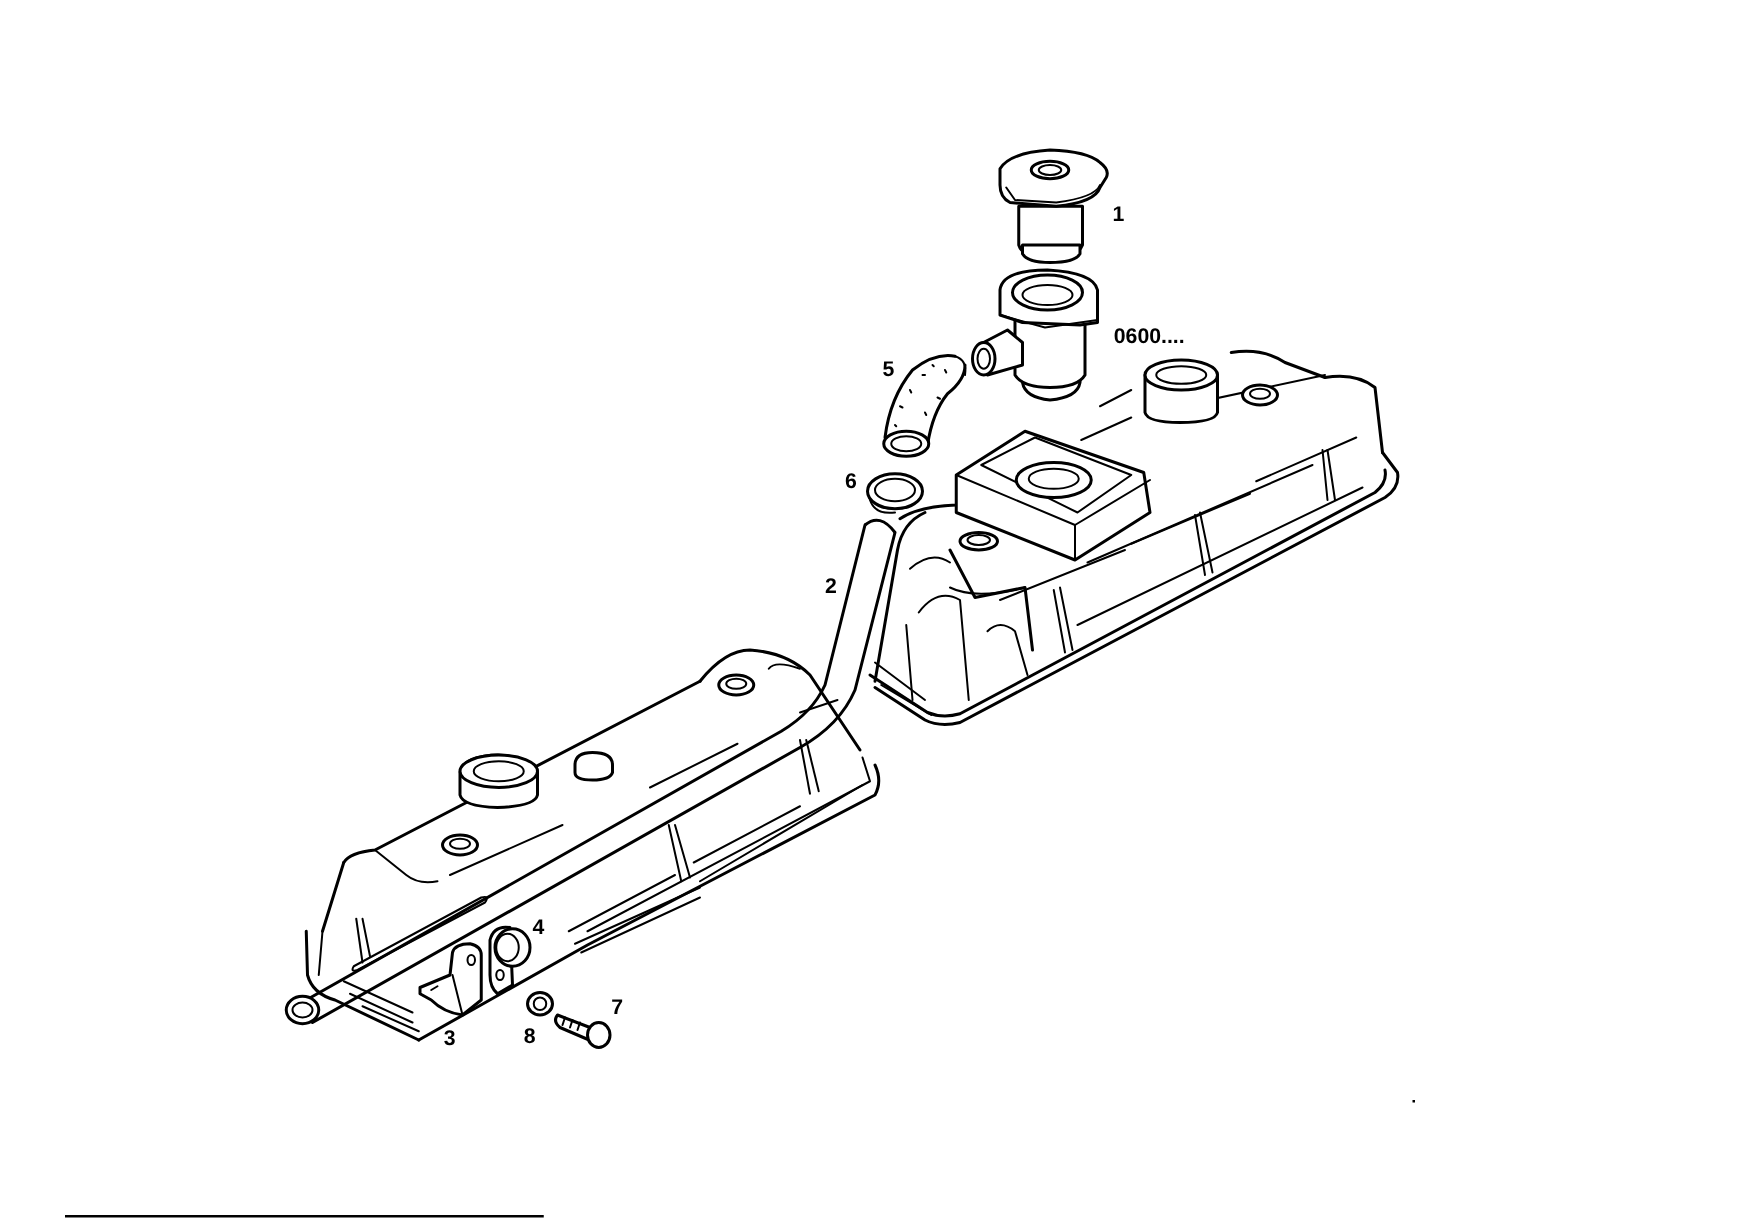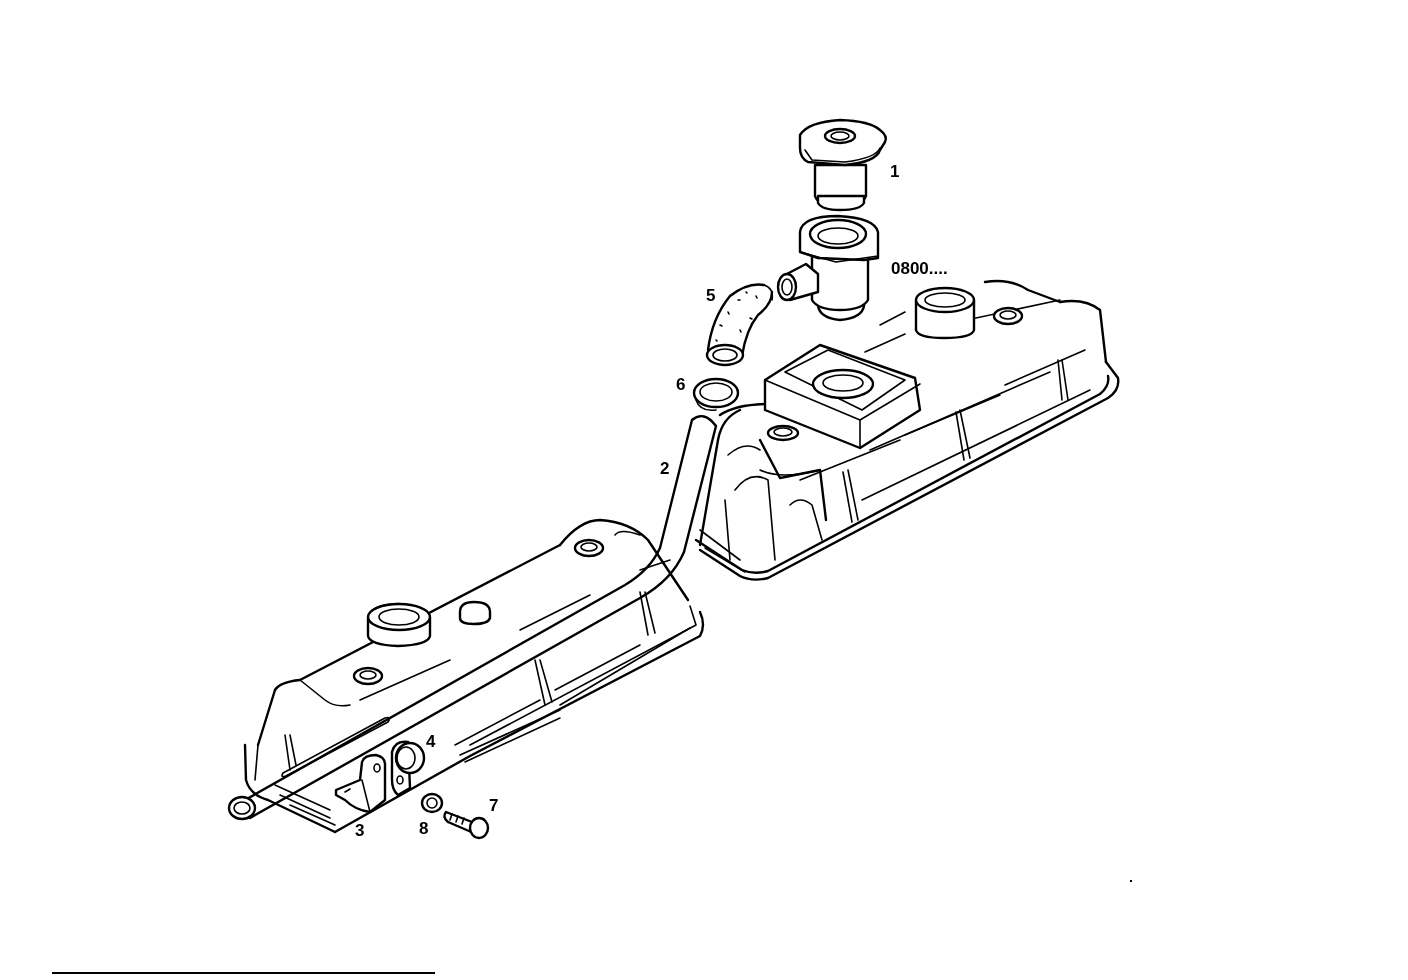--- a/index.html
+++ b/index.html
@@ -179,21 +179,21 @@
   </g>
 
   <g>
     <path class="wf" d="M446,812 L472,822 L476,834 L448,822 Q442,817 446,812 Z"></path>
     <path class="th" d="M452,814 l-2,6 M458,816 l-2,6 M464,818 l-2,6"></path>
     <ellipse class="wf" cx="479" cy="828" rx="9" ry="10"></ellipse>
   </g>
 </svg>
 
 <div class="lbl" style="left:890px;top:163px;">1</div>
-<div class="lbl" style="left:891px;top:260px;">0800....</div>
+<div class="lbl" style="left:891px;top:260px;">0600....</div>
 <div class="lbl" style="left:706px;top:287px;">5</div>
 <div class="lbl" style="left:676px;top:376px;">6</div>
 <div class="lbl" style="left:660px;top:460px;">2</div>
 <div class="lbl" style="left:426px;top:733px;">4</div>
 <div class="lbl" style="left:355px;top:822px;">3</div>
 <div class="lbl" style="left:419px;top:820px;">8</div>
 <div class="lbl" style="left:489px;top:797px;">7</div>
 
 <div class="dot"></div>
 <div class="rule"></div>

